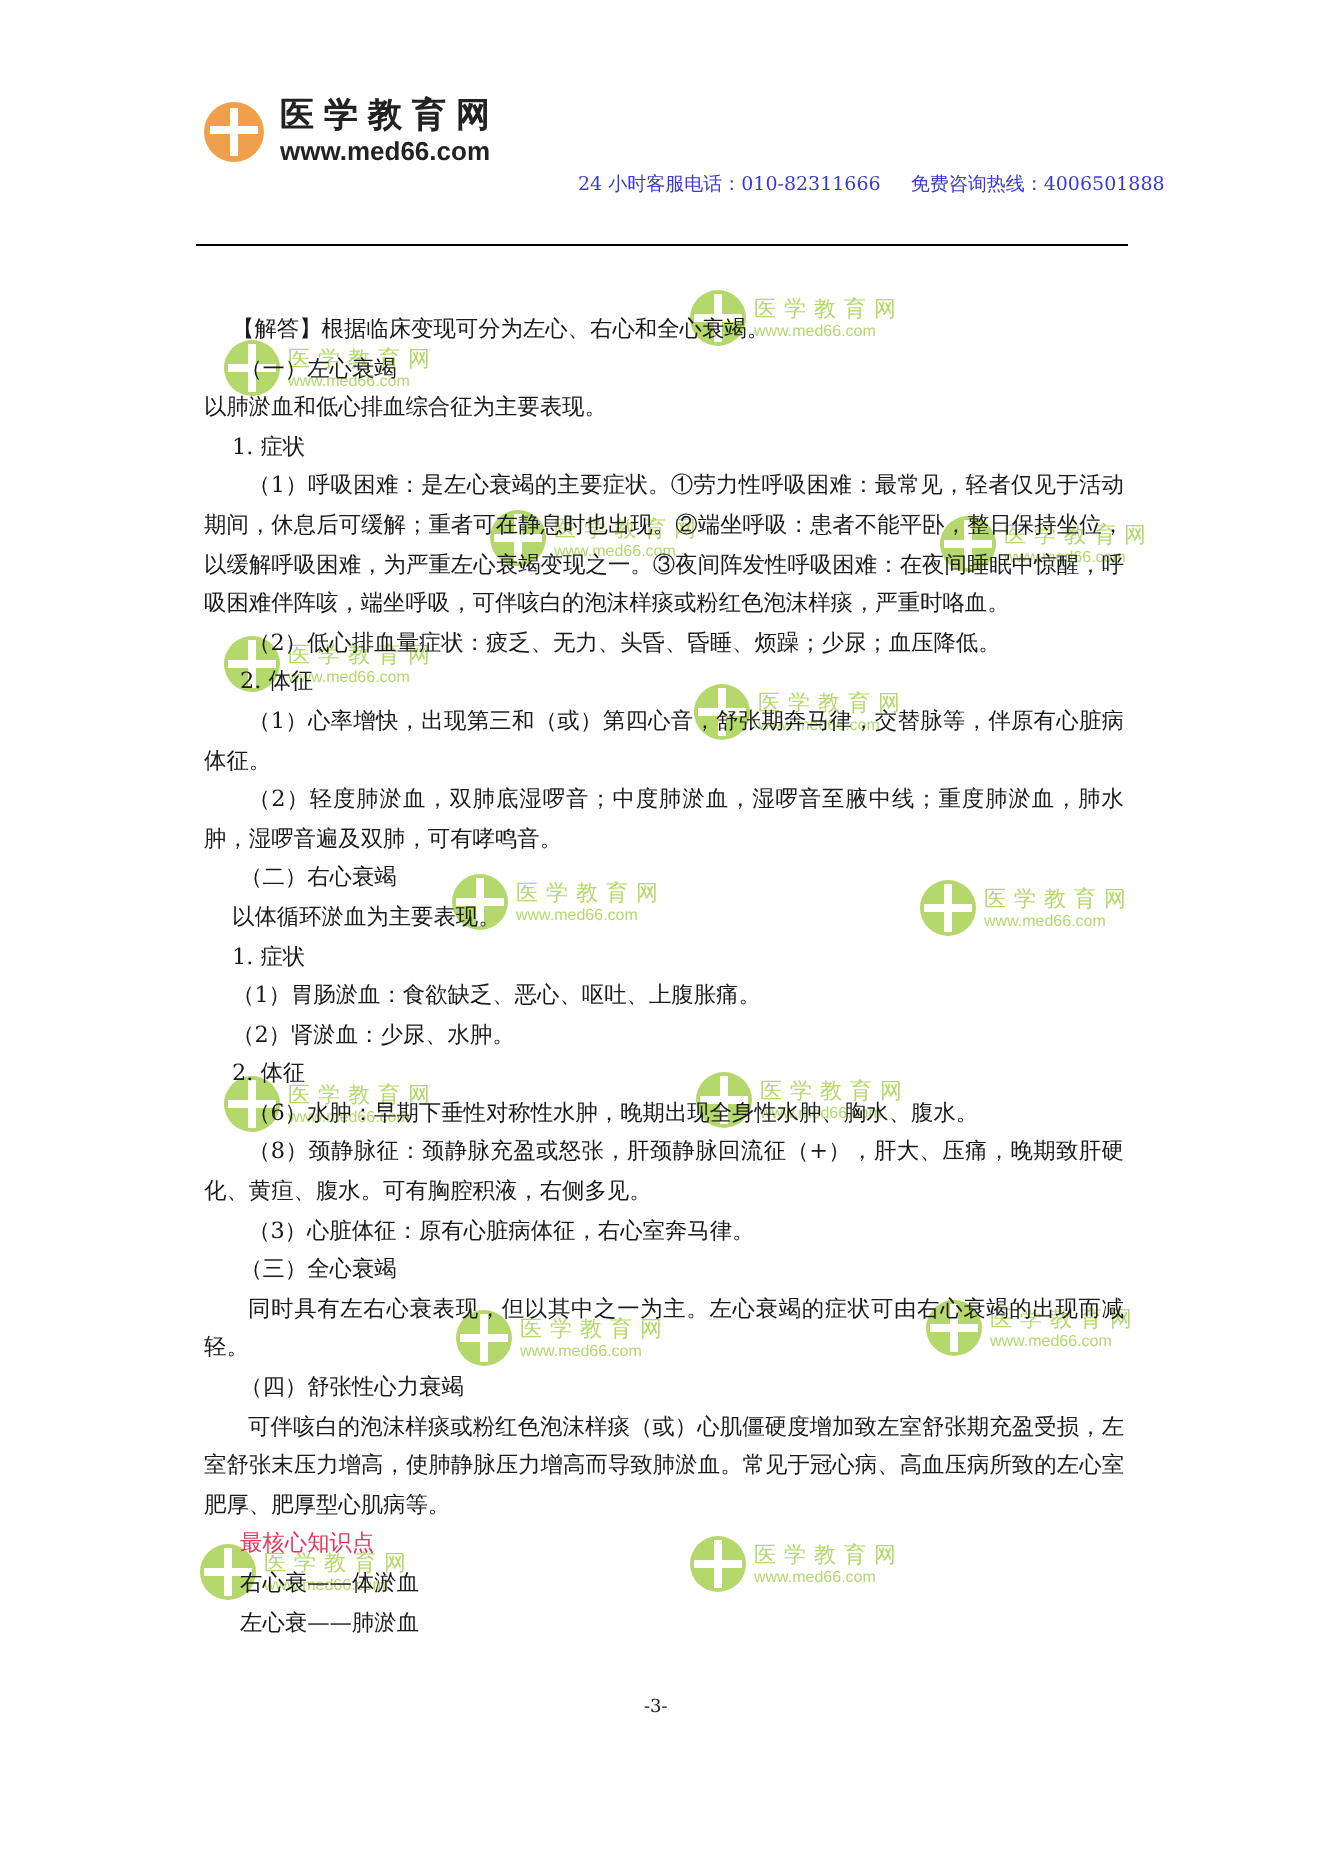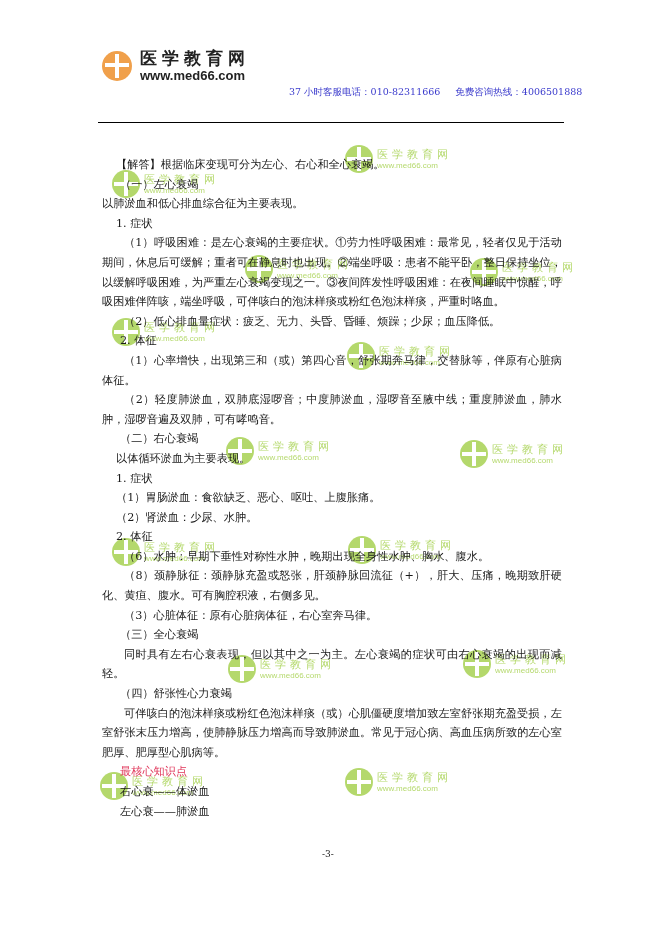--- a/index.html
+++ b/index.html
@@ -50,21 +50,21 @@
 
 <div class="header">
   <div class="logo">
     <div class="logo-mark"></div>
     <div class="logo-text">
       <span class="logo-cn">医学教育网</span>
       <span class="logo-url">www.med66.com</span>
     </div>
   </div>
   <div class="hotline">
-    <span>37 小时客服电话：010-82311666</span>
+    <span>24 小时客服电话：010-82311666</span>
     <span>免费咨询热线：4006501888</span>
   </div>
   <div class="header-rule"></div>
 </div>
 
 <div class="watermark" style="left:112px;top:170px;">
   <div class="wm-mark"></div>
   <div class="wm-text">
       <span class="wm-cn">医学教育网</span>
       <span class="wm-url">www.med66.com</span>

